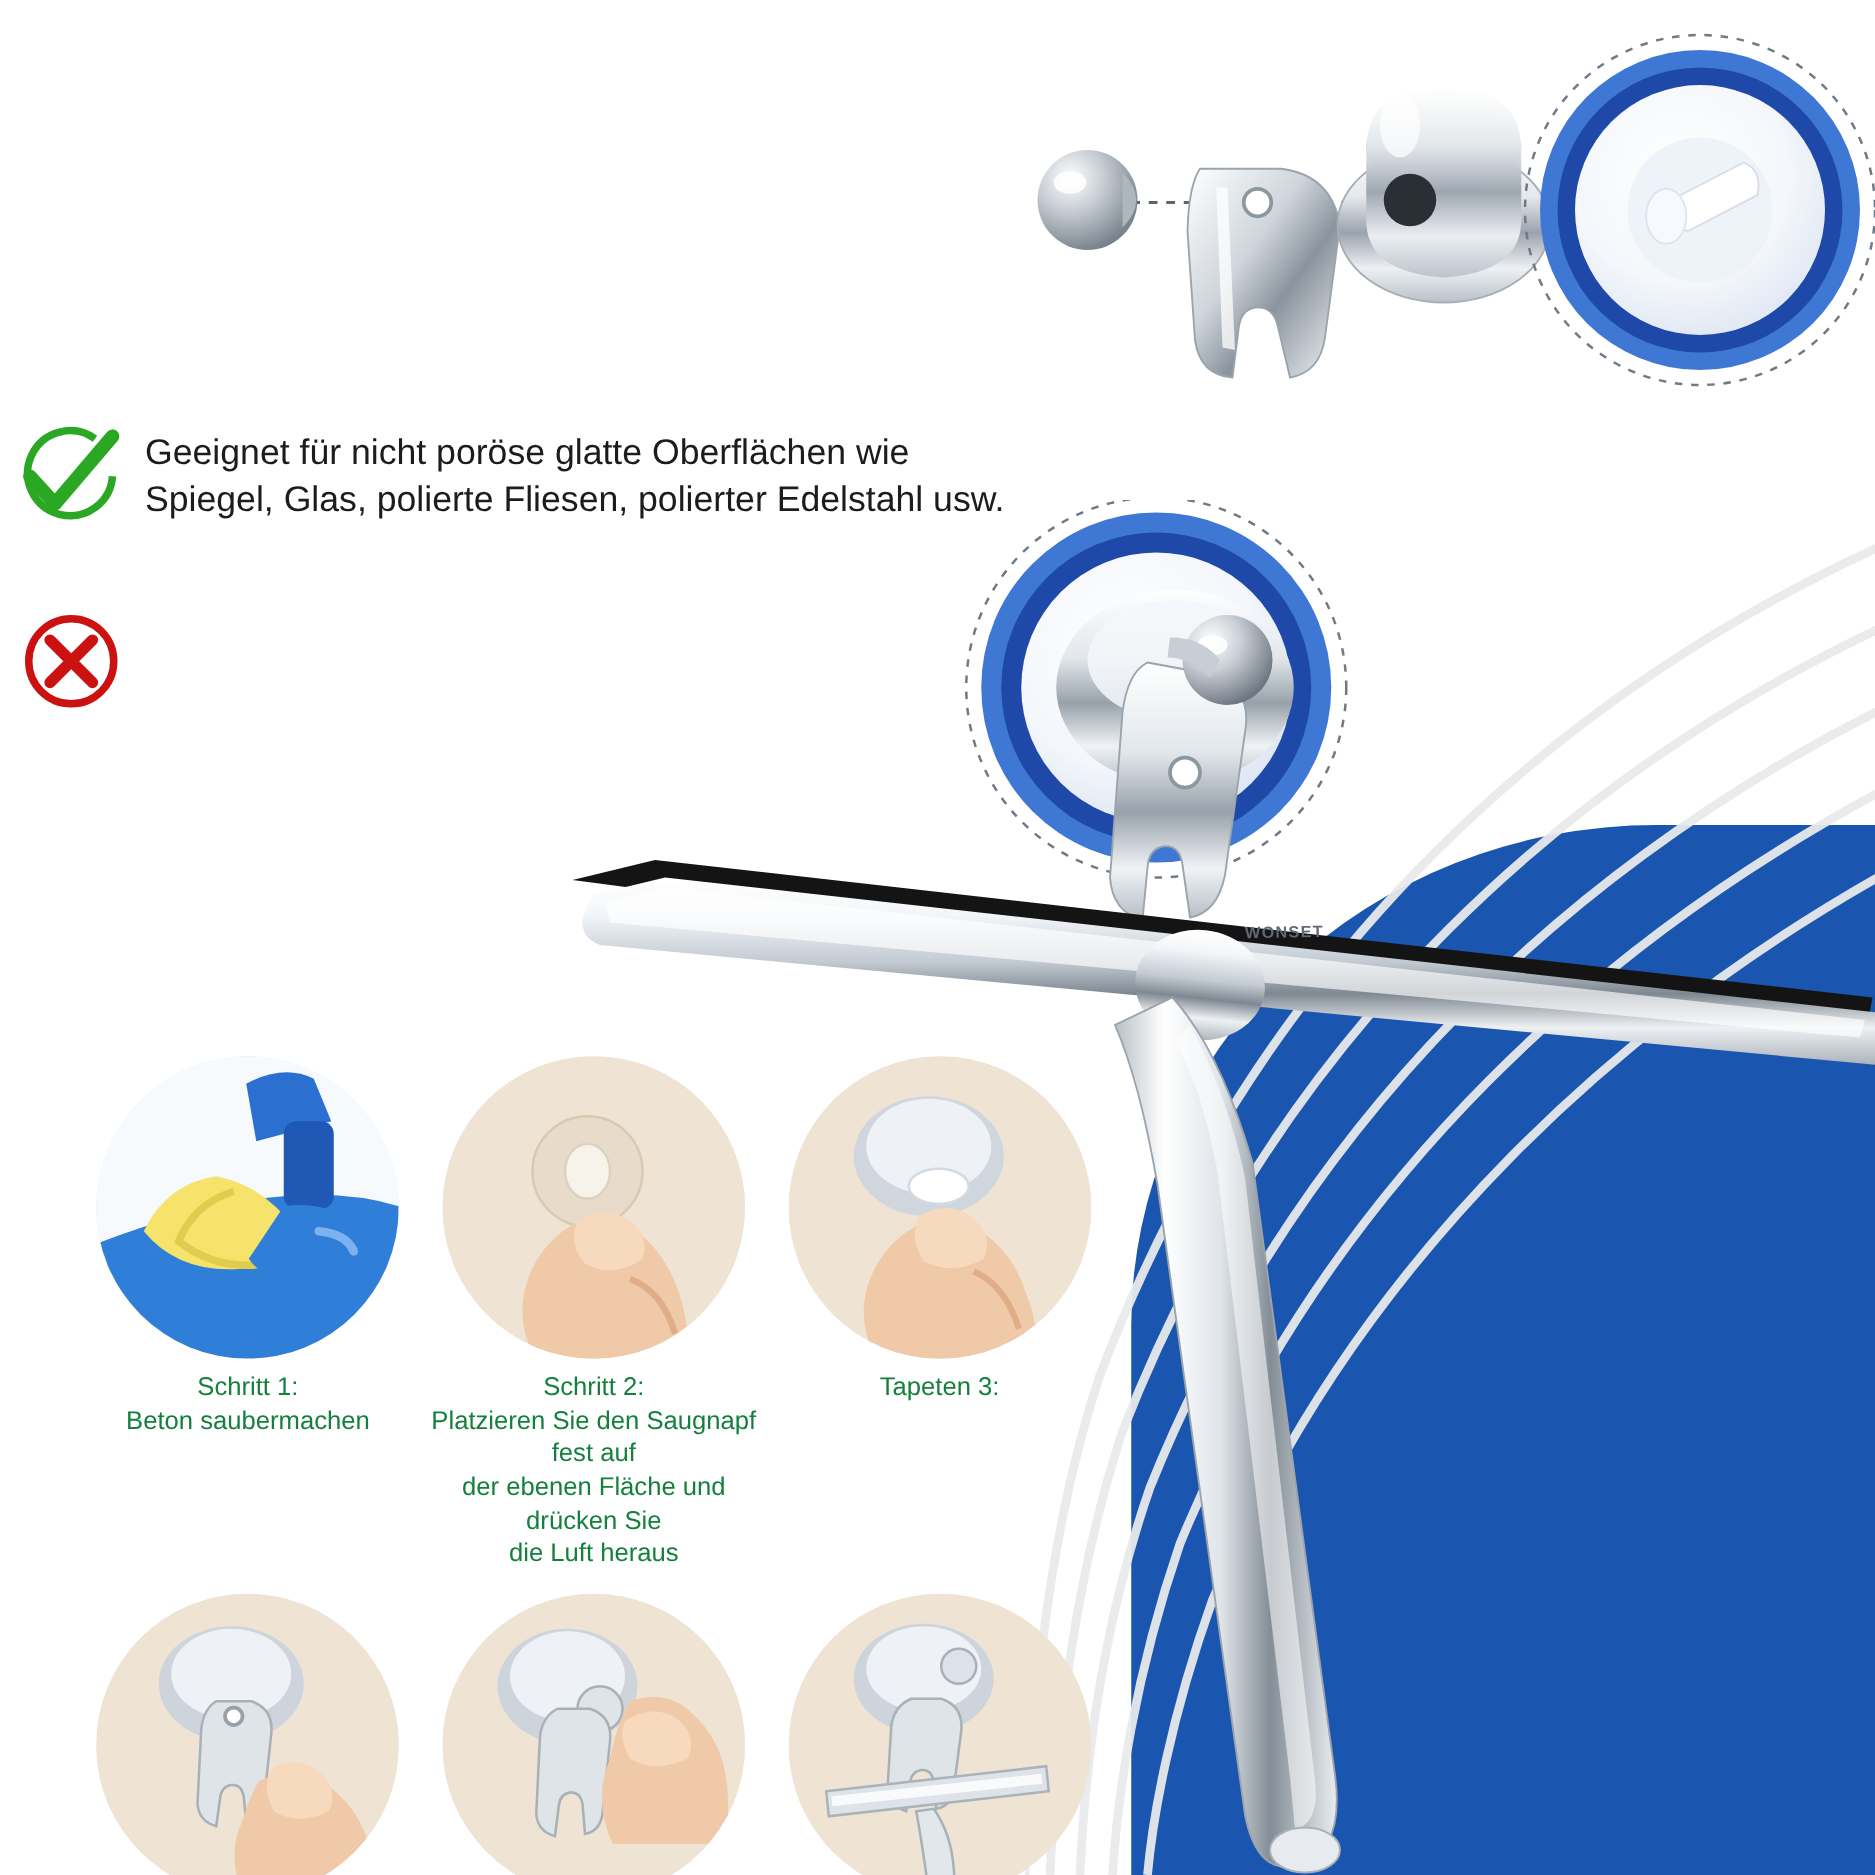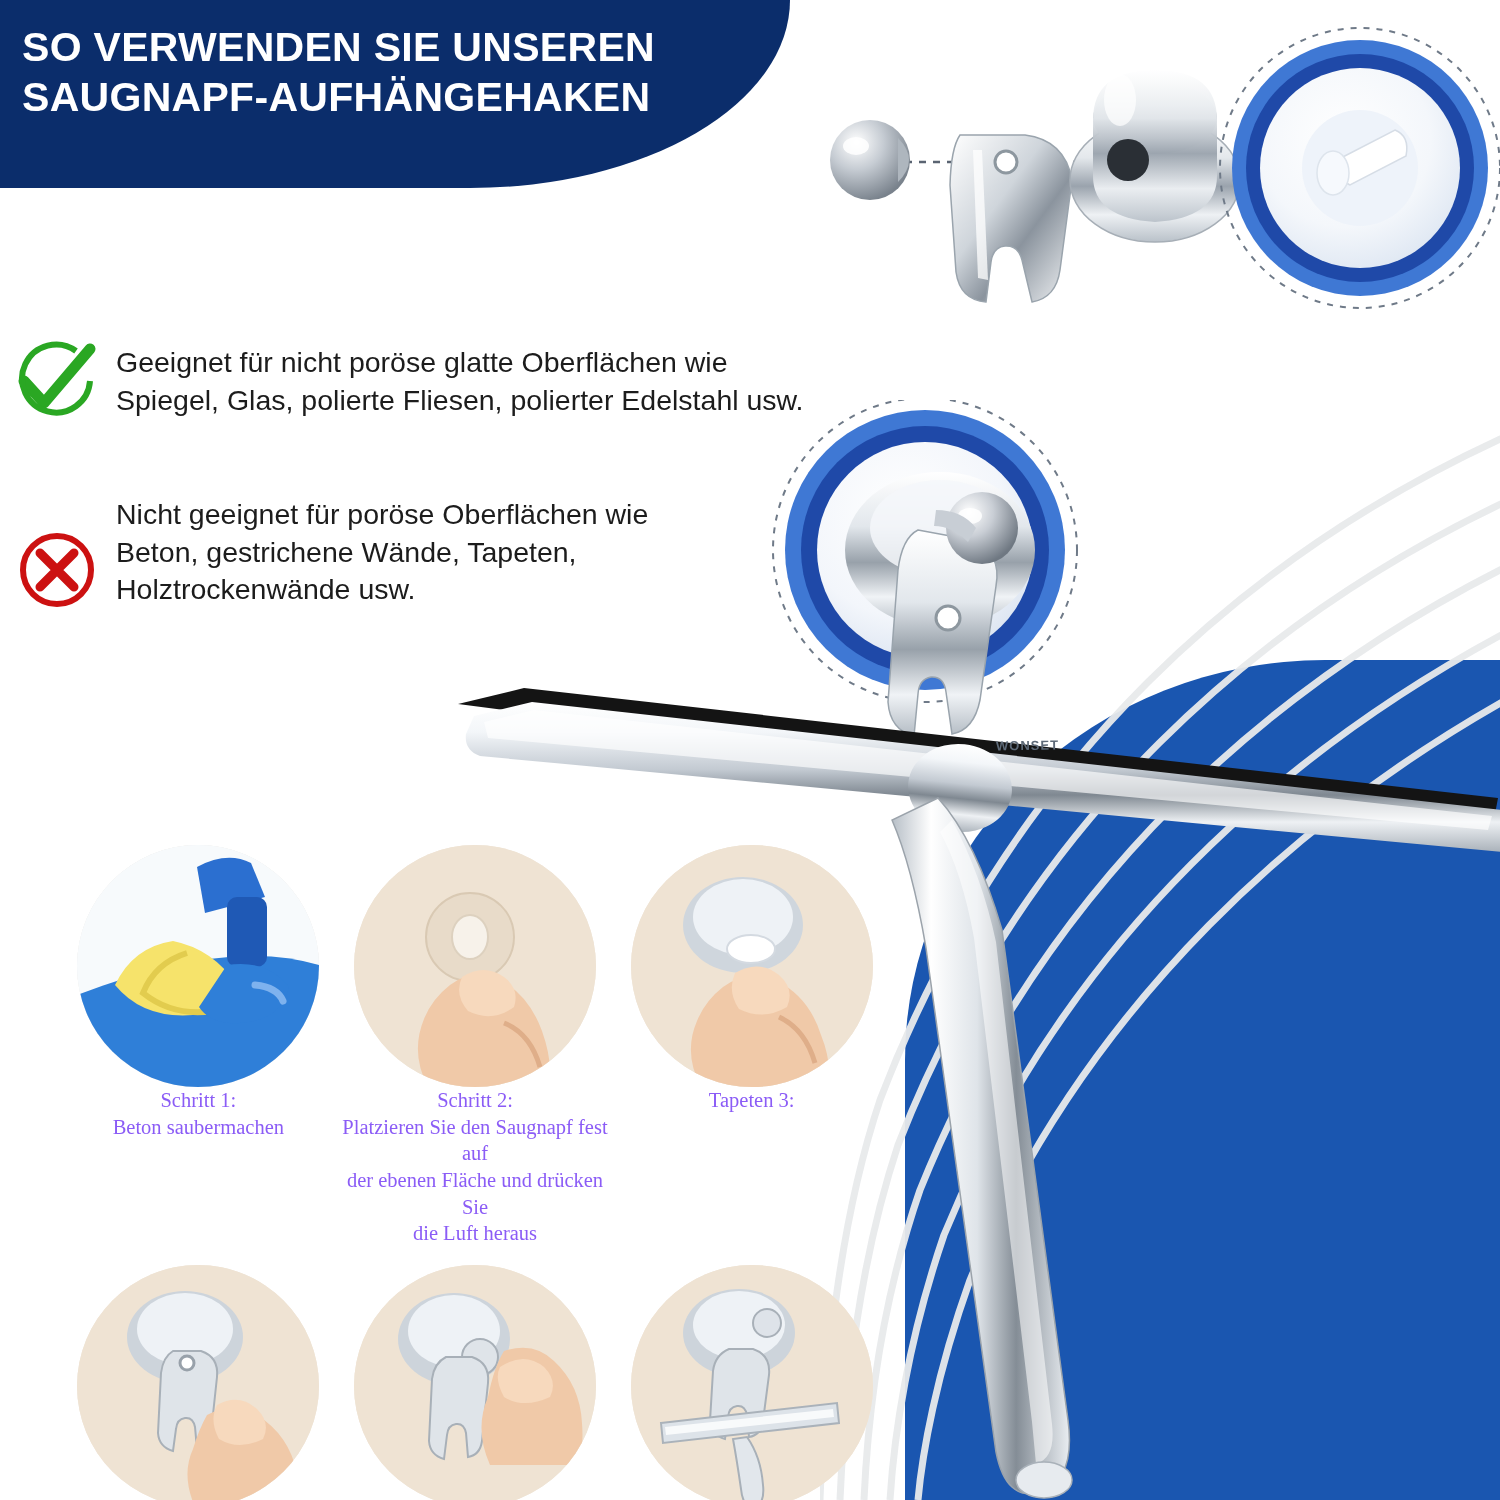--- a/index.html
+++ b/index.html
@@ -135,25 +135,25 @@
   .step-photo {
     width: 242px;
     height: 242px;
     margin: 0 auto;
     border-radius: 50%;
     overflow: hidden;
     position: relative;
     background: #efe6da;
   }
   .step-caption {
+    margin-top: 10px;
     font-size: 20.5px;
-    color: #8b5cf6;
+    color: #15803d;
     line-height: 1.3;
     white-space: pre-line;
-    font-family: Liberation Serif, serif;
   }
   .step-row-2 { margin-top: 18px; }
 
   .photo-svg { display: block; width: 100%; height: 100%; }
 </style>
 </head>
 <body>
 
 <div id="page">
 
@@ -296,46 +296,39 @@
       <ellipse cx="520" cy="108" rx="52" ry="44" fill="url(#barG)" transform="rotate(6 520 108)"></ellipse>
 
       <path d="M498 118 Q536 160 562 250 L628 740 Q636 800 600 812 Q566 822 556 772 L486 268
                Q472 186 452 140 Z" fill="url(#handleG)" stroke="#9ba3ab" stroke-width="1.5"></path>
       <path d="M512 140 Q542 196 556 262 L612 744 Q616 778 596 784 L592 742 L534 258 Q522 192 500 152 Z" fill="#ffffff" opacity="0.55"></path>
       <ellipse cx="604" cy="800" rx="28" ry="18" fill="#e7ebef" stroke="#a9b1b9" stroke-width="1.5"></ellipse>
     </svg>
     <div class="brand-mark">WONSET</div>
   </div>
 
-  <div id="header-banner">
-    <div id="header-title">SO VERWENDEN SIE UNSEREN
-SAUGNAPF-AUFHÄNGEHAKEN</div>
-  </div>
 
   <div class="bullet-row" id="bullet-ok">
     <div class="bullet-icon">
       <svg class="check-svg" viewBox="0 0 78 78" width="78" height="78">
         <path d="M6 40 L26 62 L72 8" fill="none" stroke="#2aa723" stroke-width="11" stroke-linecap="round" stroke-linejoin="round"></path>
         <path d="M58 10 A34 34 0 1 0 72 40" fill="none" stroke="#2aa723" stroke-width="6"></path>
       </svg>
     </div>
     <div class="bullet-text">Geeignet für nicht poröse glatte Oberflächen wie
 Spiegel, Glas, polierte Fliesen, polierter Edelstahl usw.</div>
   </div>
 
   <div class="bullet-row" id="bullet-no">
     <div class="bullet-icon">
       <svg class="cross-svg" viewBox="0 0 78 78" width="78" height="78">
         <circle cx="39" cy="39" r="34" fill="none" stroke="#cc1111" stroke-width="6"></circle>
         <path d="M22 22 L56 56 M56 22 L22 56" fill="none" stroke="#cc1111" stroke-width="9" stroke-linecap="round"></path>
       </svg>
     </div>
-    <div class="bullet-text">Nicht geeignet für poröse Oberflächen wie
-Beton, gestrichene Wände, Tapeten,
-Holztrockenwände usw.</div>
   </div>
 
   <div id="steps">
 
     <div class="step-row">
 
       <div class="step">
         <div class="step-photo">
           <svg class="photo-svg" viewBox="0 0 242 242">
             <rect width="242" height="242" fill="#eef3f8"></rect>

